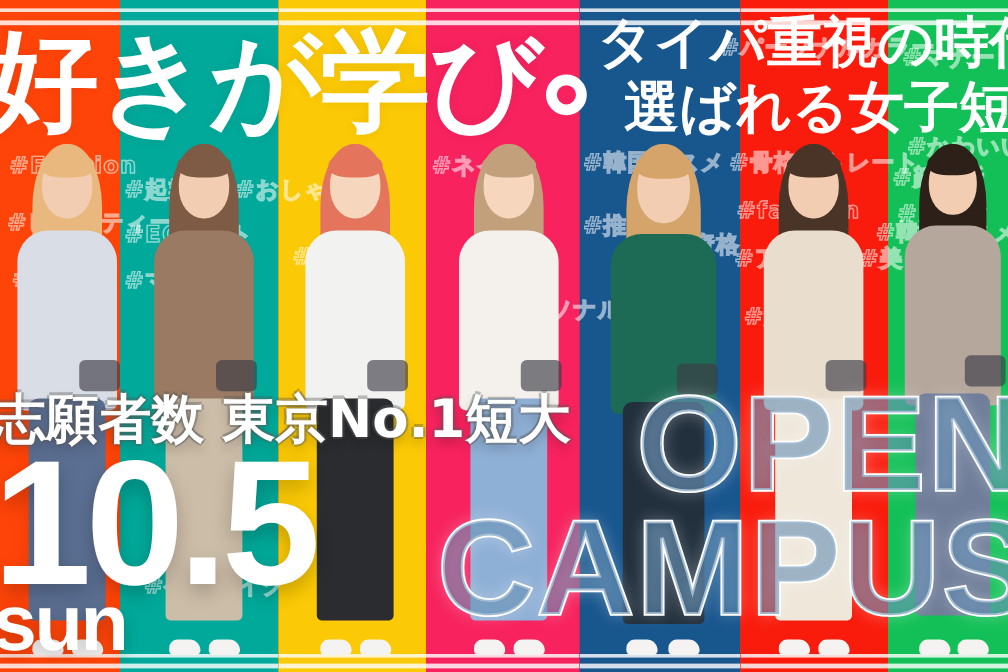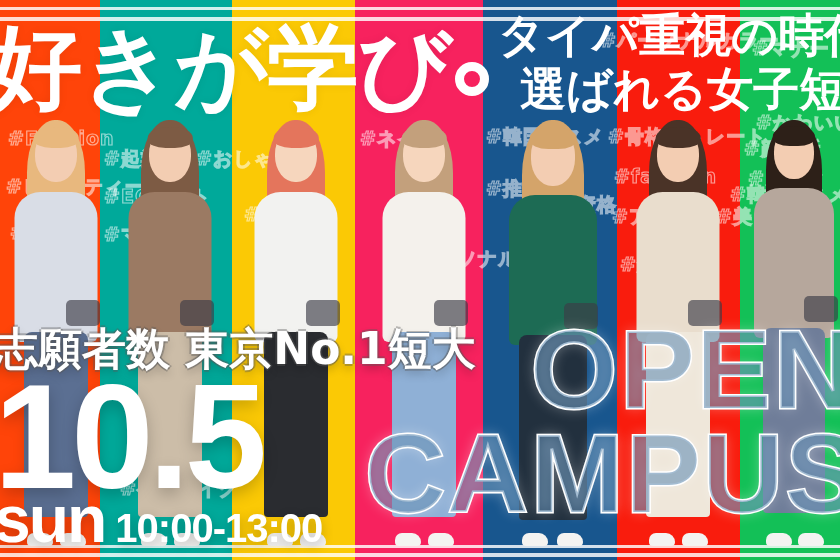--- a/index.html
+++ b/index.html
@@ -301,21 +301,20 @@
     <span class="l2">選ばれる女子短大</span>
   </div>
 
   <div class="info">
     <div class="rank">志願者数 東京No.1短大</div>
     <div class="date-row">
       <span class="date">10.5</span>
     </div>
     <div class="dow-row">
       <span class="dow">sun</span>
-      <span class="time">10:00-13:00</span>
     </div>
   </div>
 
   <div class="oc">
     <div class="l1">OPEN</div>
     <div class="l2">CAMPUS</div>
   </div>
 
 </div>
 

